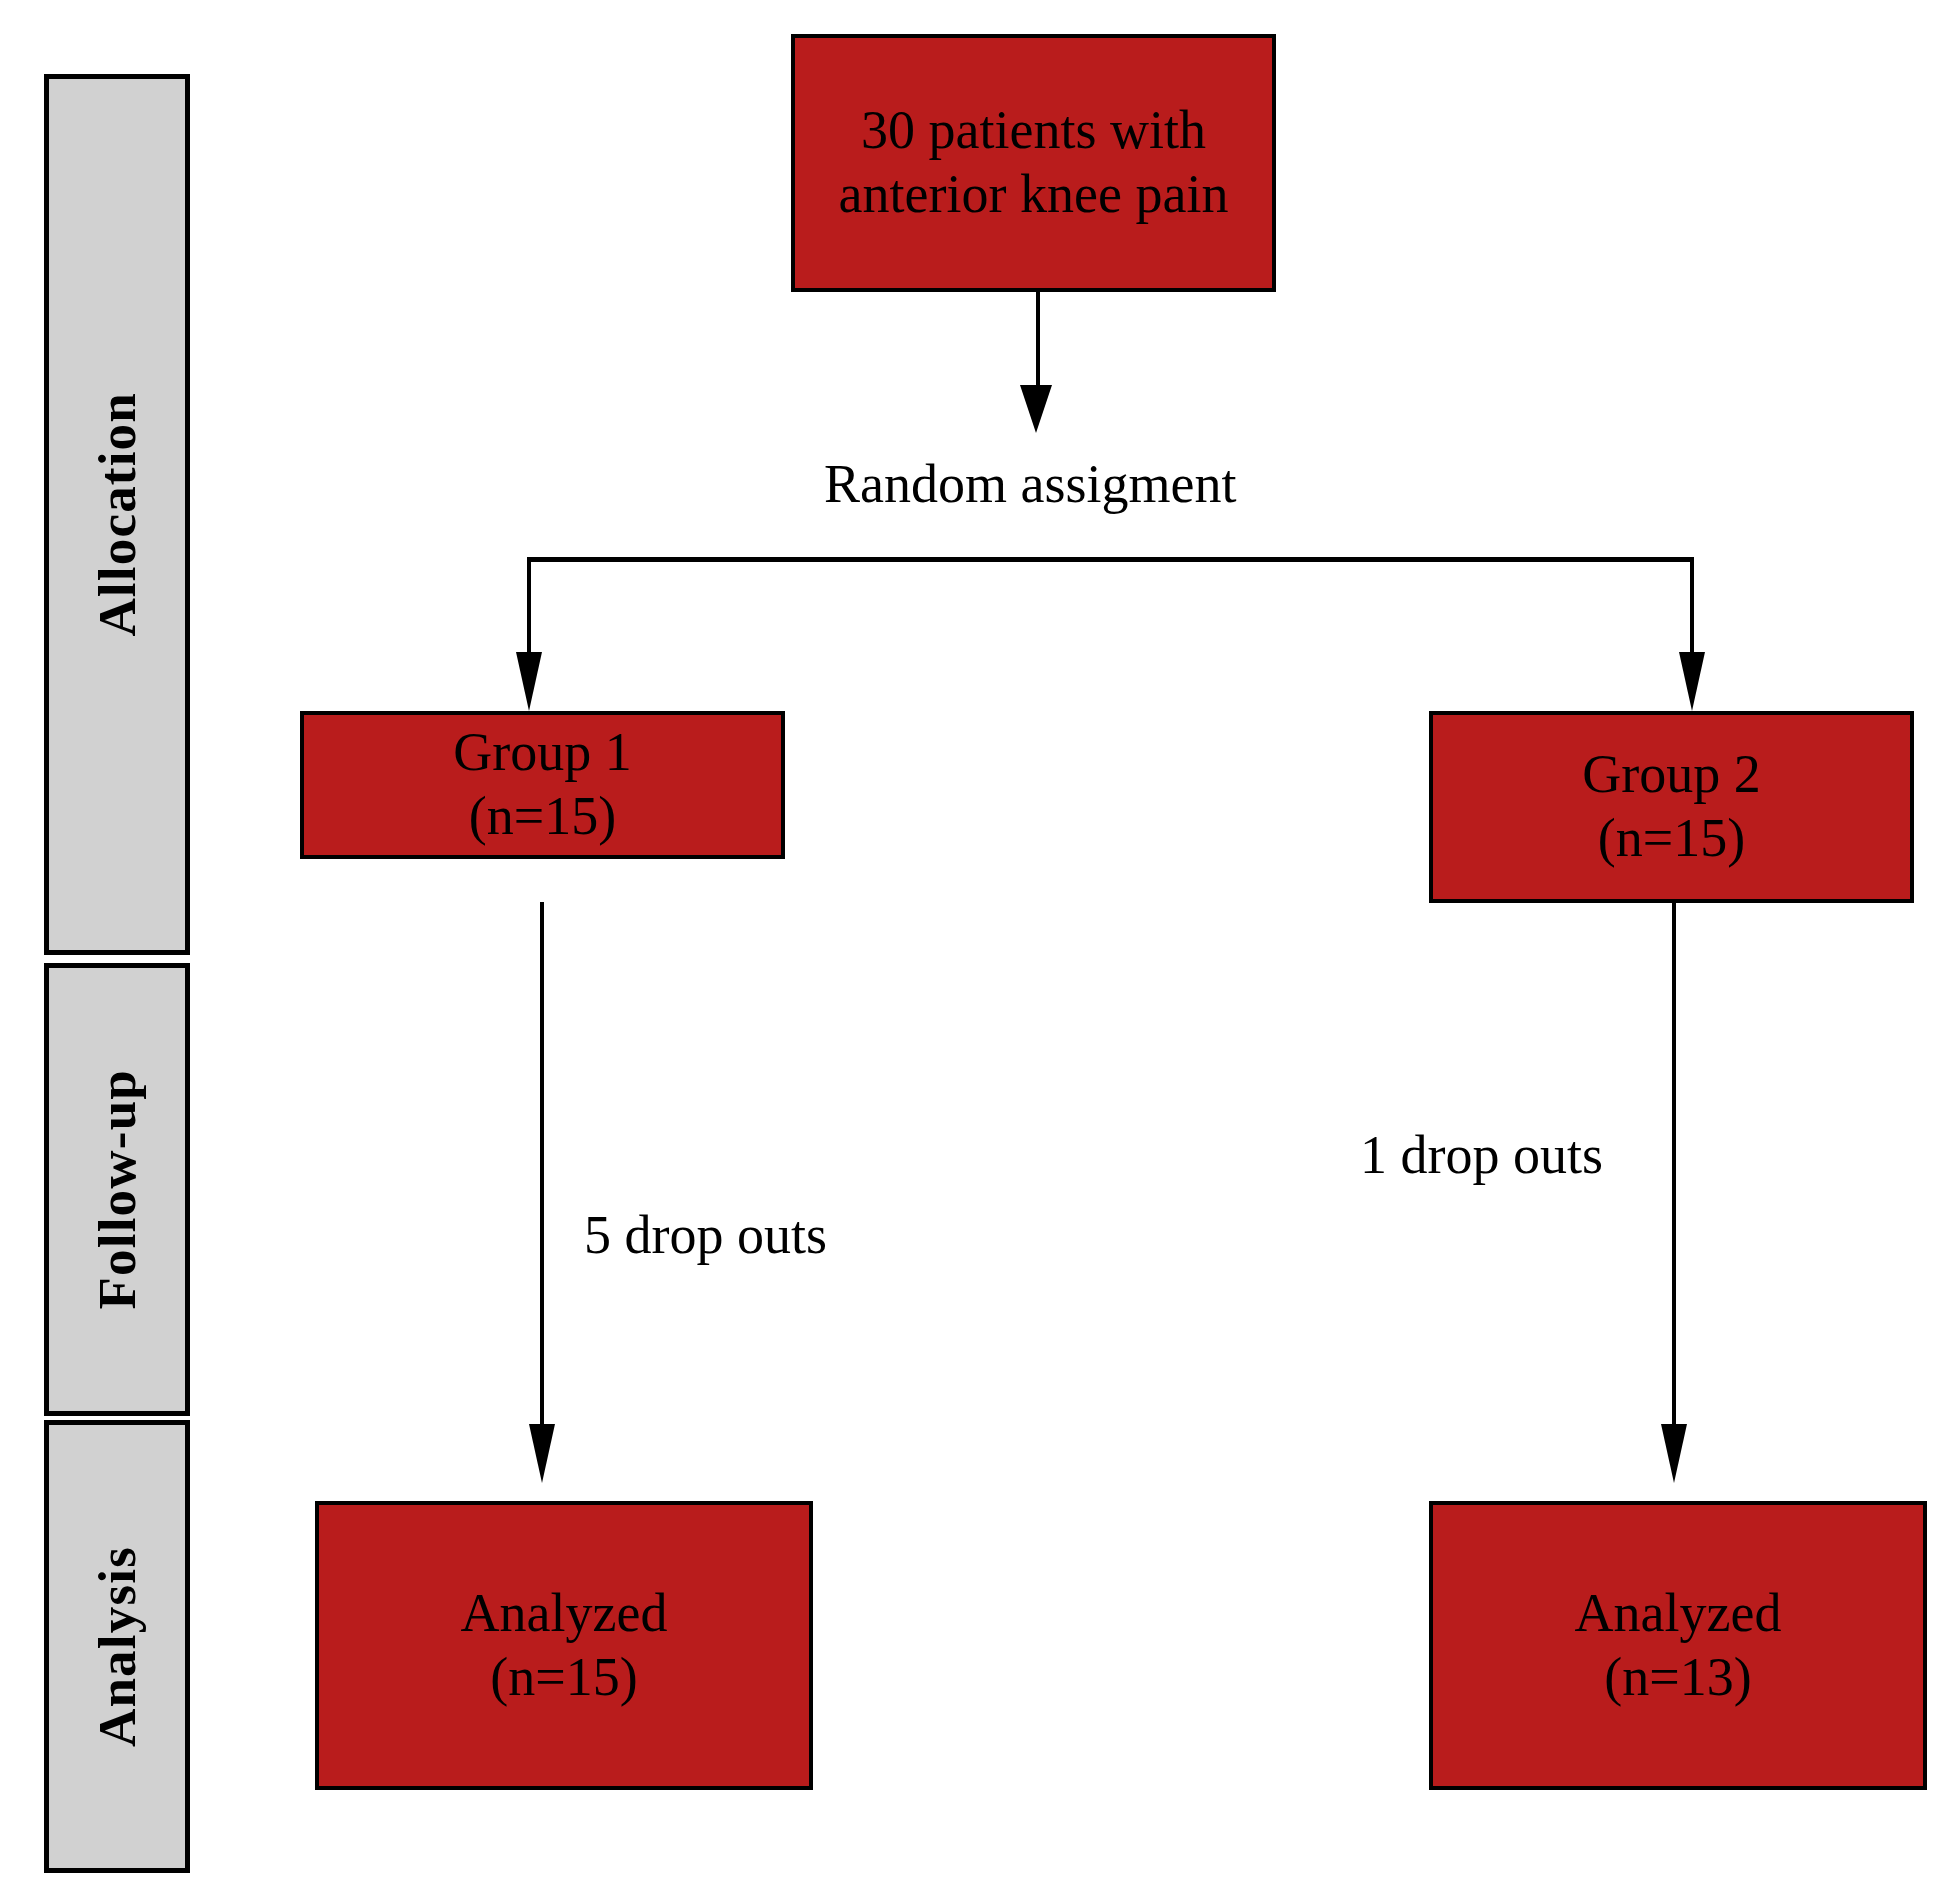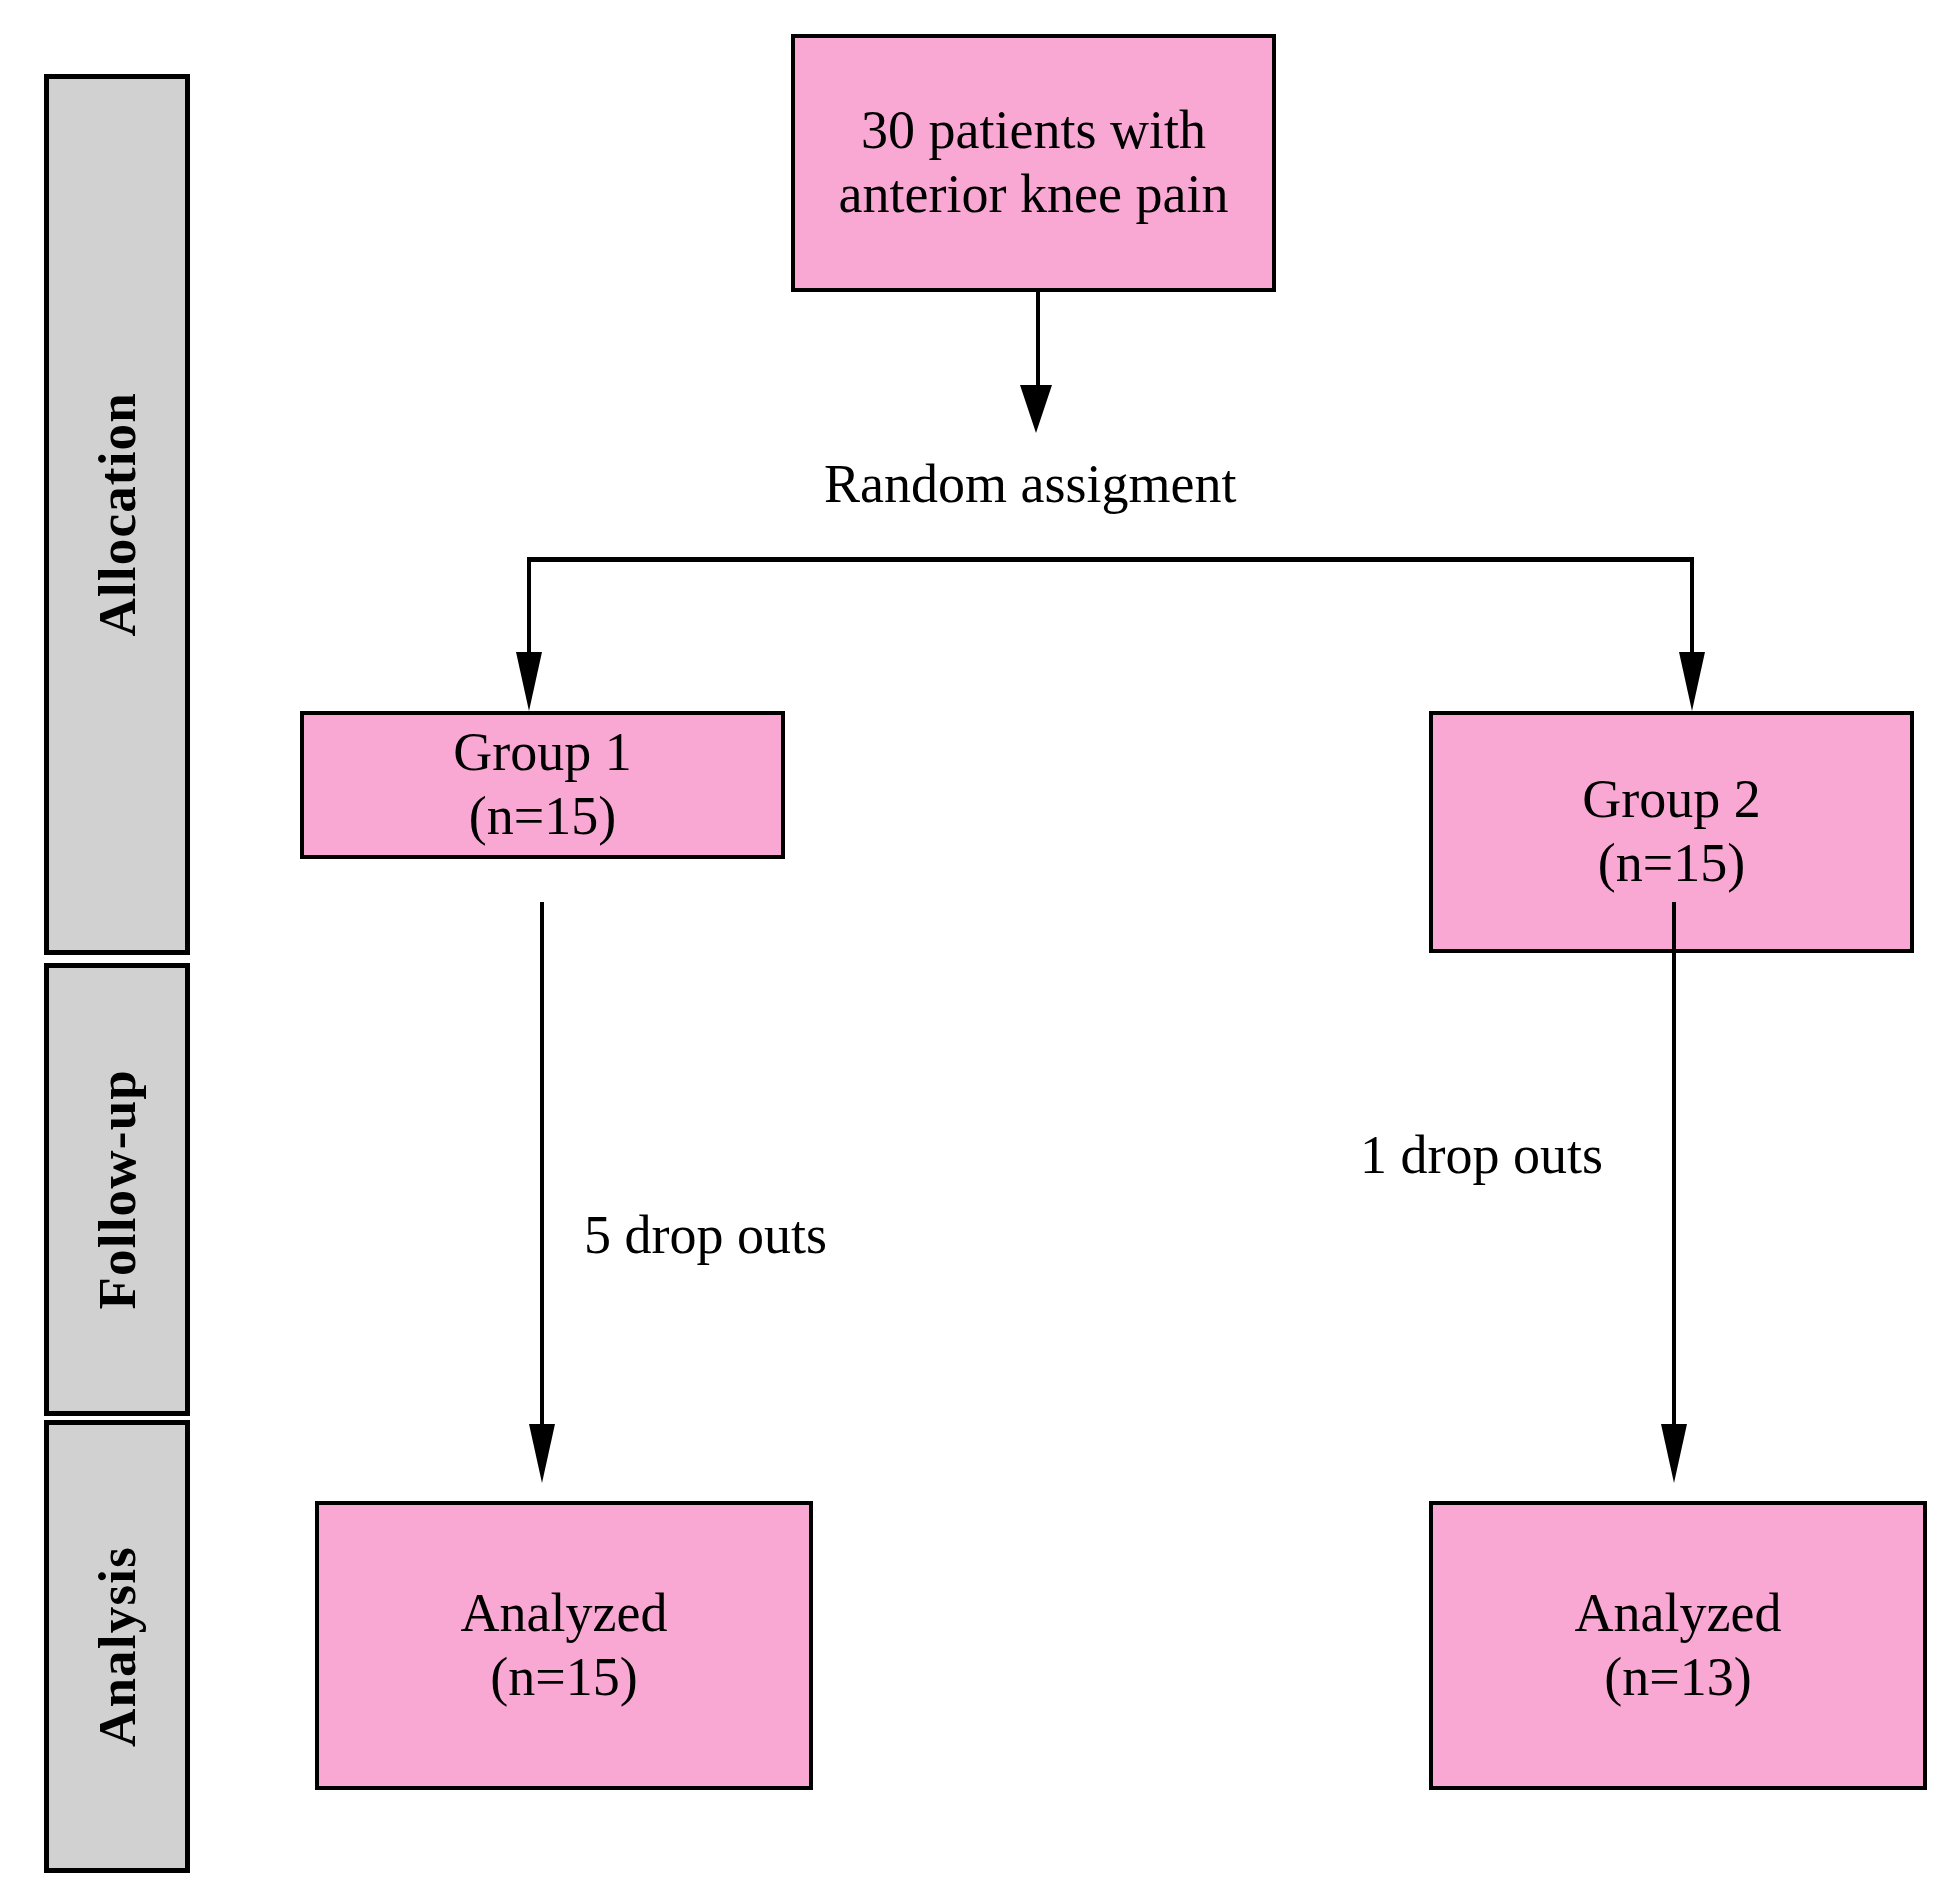--- a/index.html
+++ b/index.html
@@ -35,21 +35,21 @@
     font-weight: bold;
     font-size: 53px;
     letter-spacing: 1.2px;
     white-space: nowrap;
     line-height: 1;
   }
 
   
   .flow-box {
     position: absolute;
-    background: #f9a8d4;
+    background: #b91c1c;
     border: 4.3px solid #000000;
     box-sizing: border-box;
     display: flex;
     flex-direction: column;
     align-items: center;
     justify-content: center;
     text-align: right;
   }
   .flow-box .line {
     font-size: 54px;
@@ -125,21 +125,21 @@
   <div class="arrow-head slim" style="left:516px; top:652px;"></div>
 
   <div class="v-line" style="left:1690px; top:557px; height:120px;"></div>
   <div class="arrow-head slim" style="left:1679px; top:652px;"></div>
 
   <div class="flow-box" style="left:300px; top:711px; width:485px; height:148px;">
     <span class="line">Group 1</span>
     <span class="line">(n=15)</span>
   </div>
 
-  <div class="flow-box" style="left:1429px; top:711px; width:485px; height:242px;">
+  <div class="flow-box" style="left:1429px; top:711px; width:485px; height:192px;">
     <span class="line">Group 2</span>
     <span class="line">(n=15)</span>
   </div>
 
   <div class="v-line" style="left:540px; top:902px; height:547px;"></div>
   <div class="arrow-head slim" style="left:529px; top:1424px;"></div>
   <div class="caption" style="left:584px; top:1206px;">
     <span>5 drop outs</span>
   </div>
 

